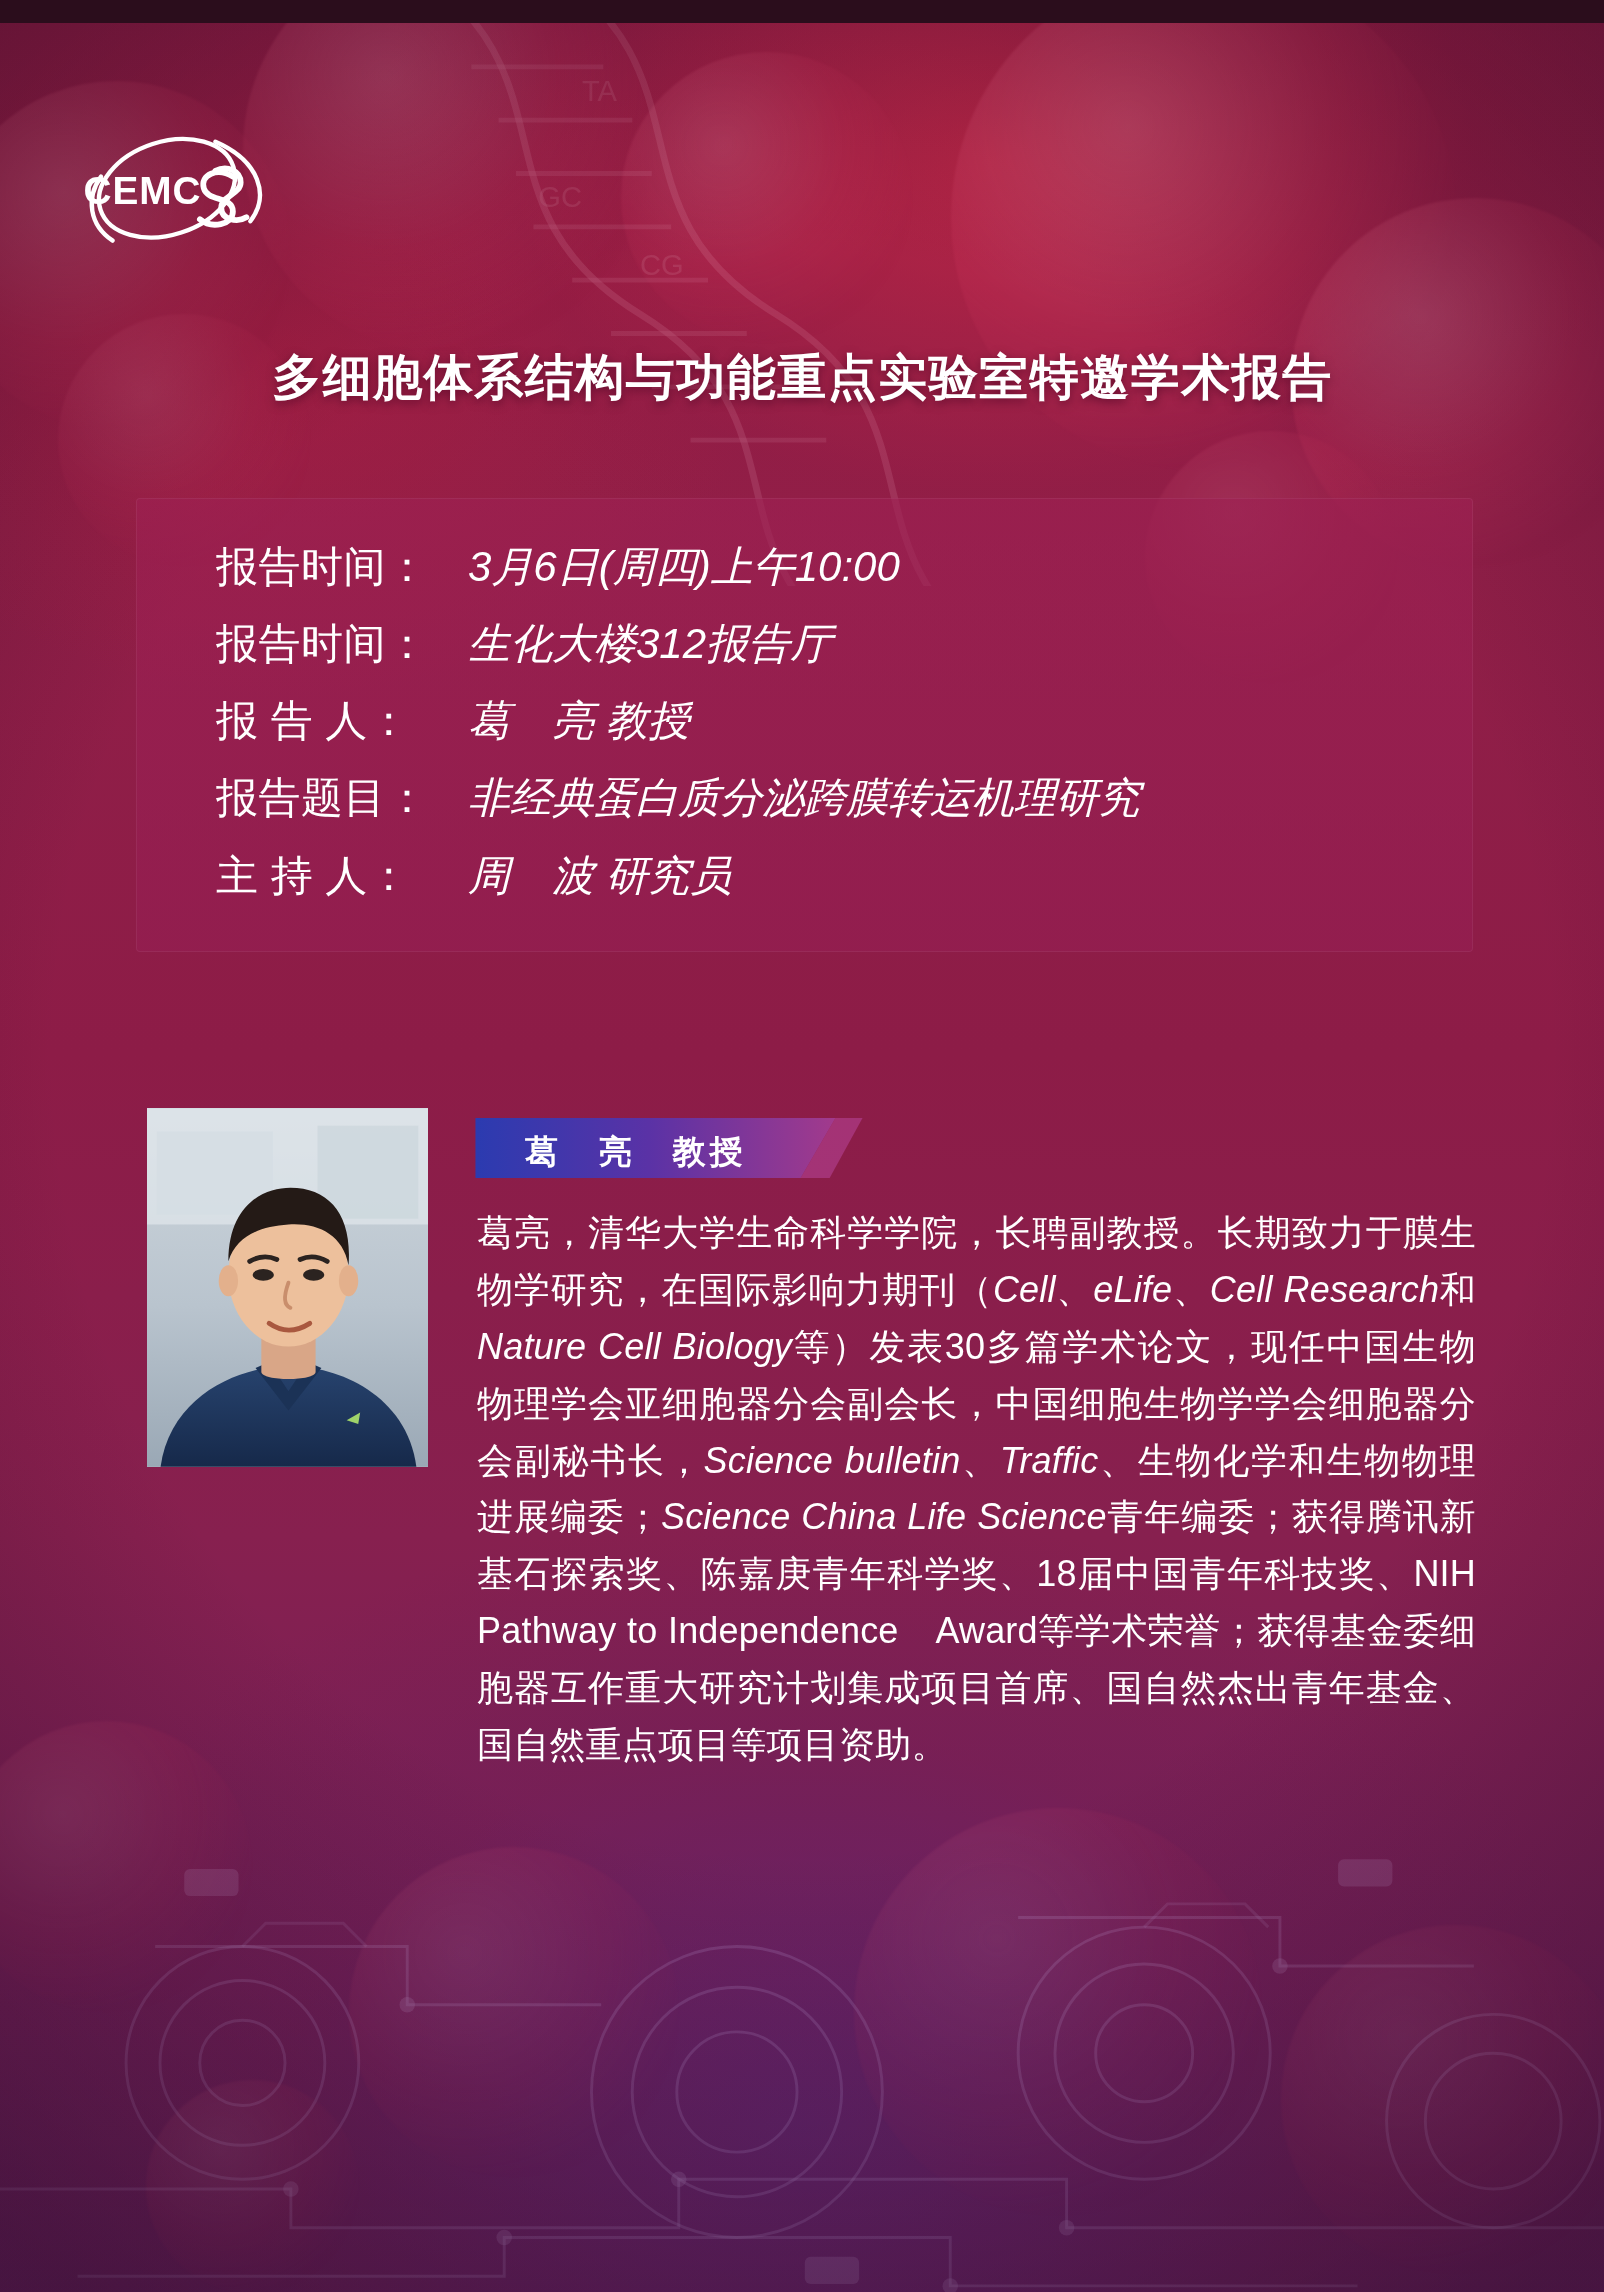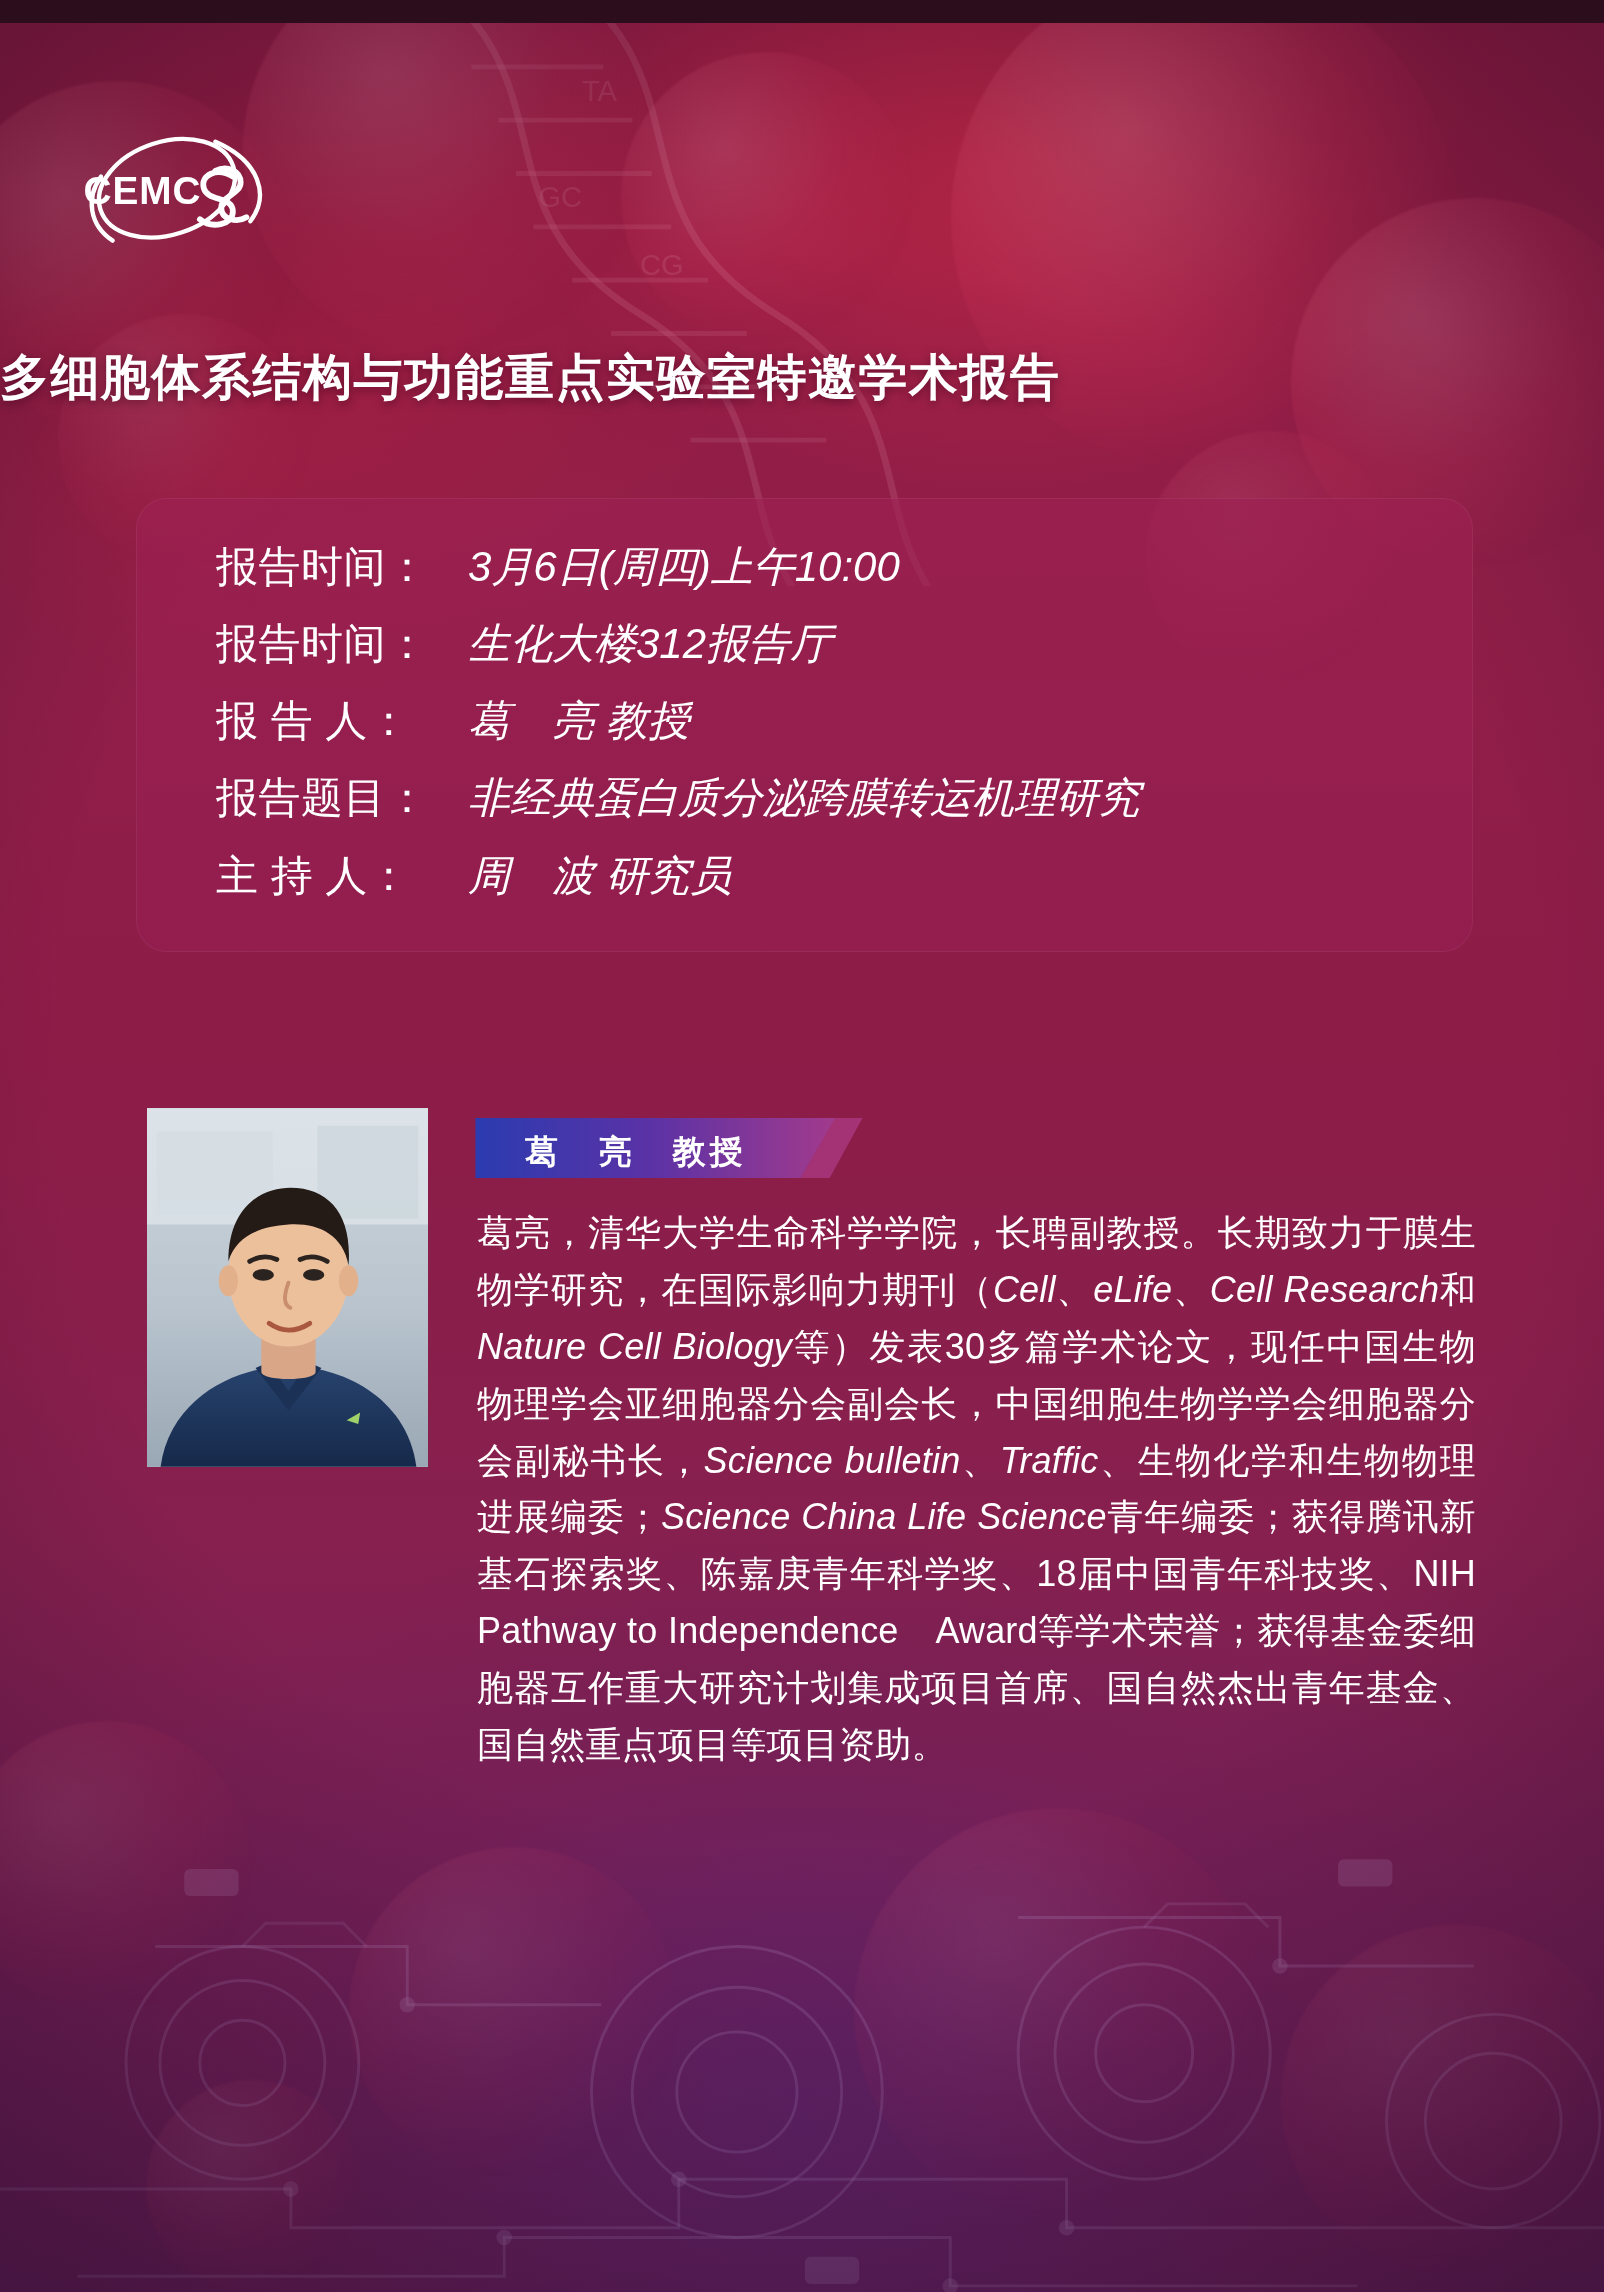--- a/index.html
+++ b/index.html
@@ -71,36 +71,37 @@
     width: 223px;
     height: 136px;
   }
 
   
   .title {
     position: absolute;
     left: 0;
     right: 0;
     top: 322px;
+    text-align: center;
     color: #ffffff;
     font-size: 49px;
     font-weight: bold;
     letter-spacing: 1.5px;
     text-shadow: 0 2.9px 9.7px rgba(60,0,30,0.55);
   }
 
   
   .info-card {
     position: absolute;
     left: 136px;
     top: 475px;
     width: 1337px;
     box-sizing: border-box;
     padding: 39px 58px 47px 80px;
-    border-radius: 31px;
+    border-radius: 4px;
     background: linear-gradient(180deg, rgba(157,32,82,0.62) 0%, rgba(150,30,84,0.55) 100%);
     box-shadow: inset 0 0 0 1px rgba(255,255,255,0.06);
   }
   .info-row {
     display: flex;
     align-items: baseline;
     margin: 0 0 17.5px 0;
     color: #ffffff;
     font-size: 42px;
     line-height: 1.42;

